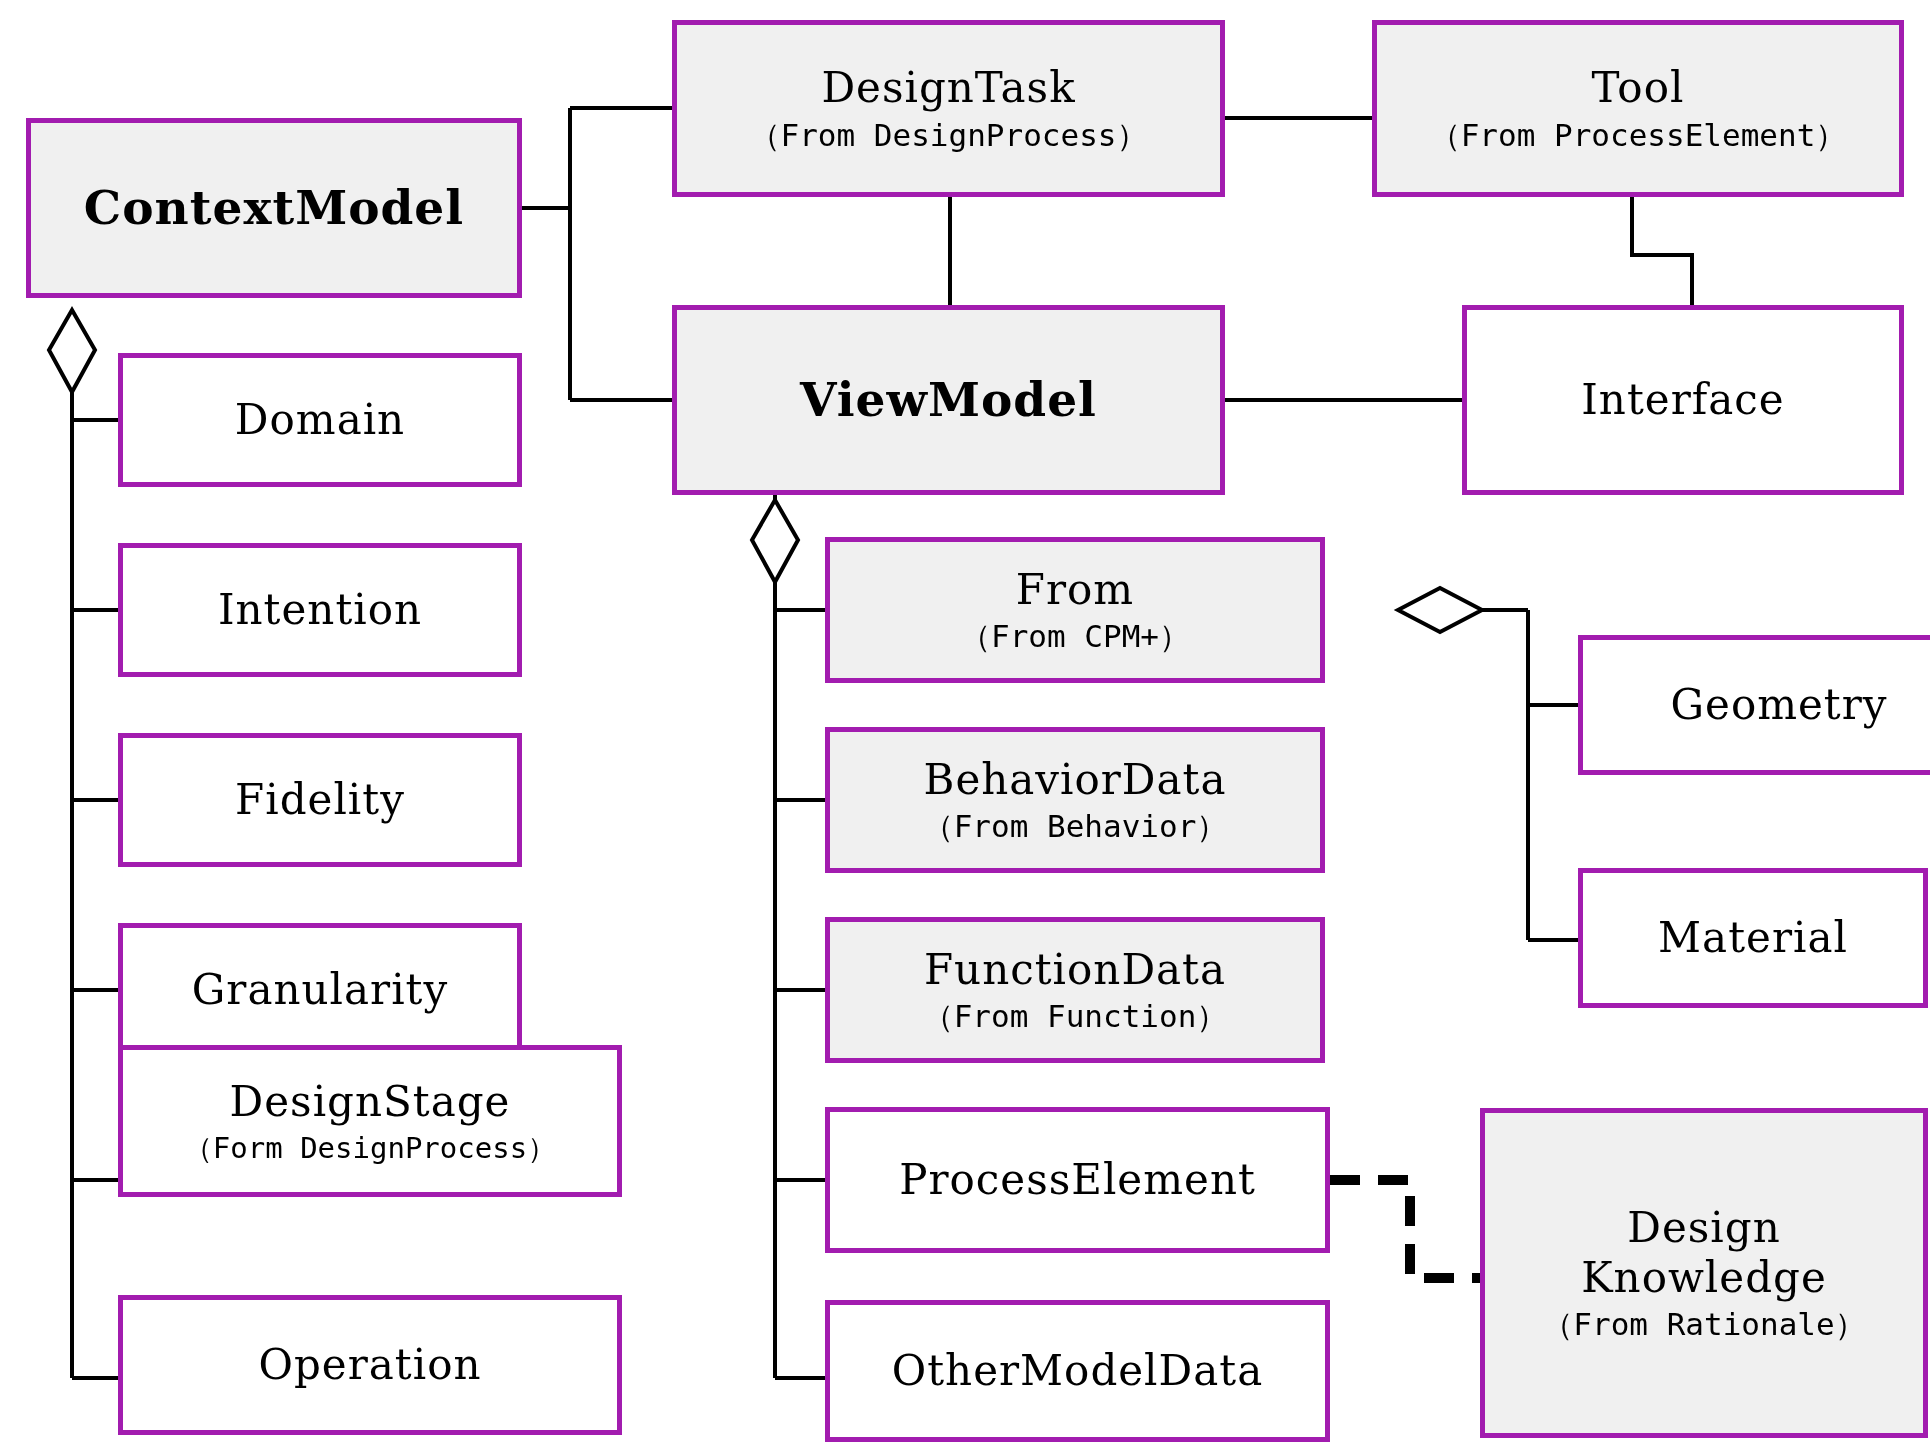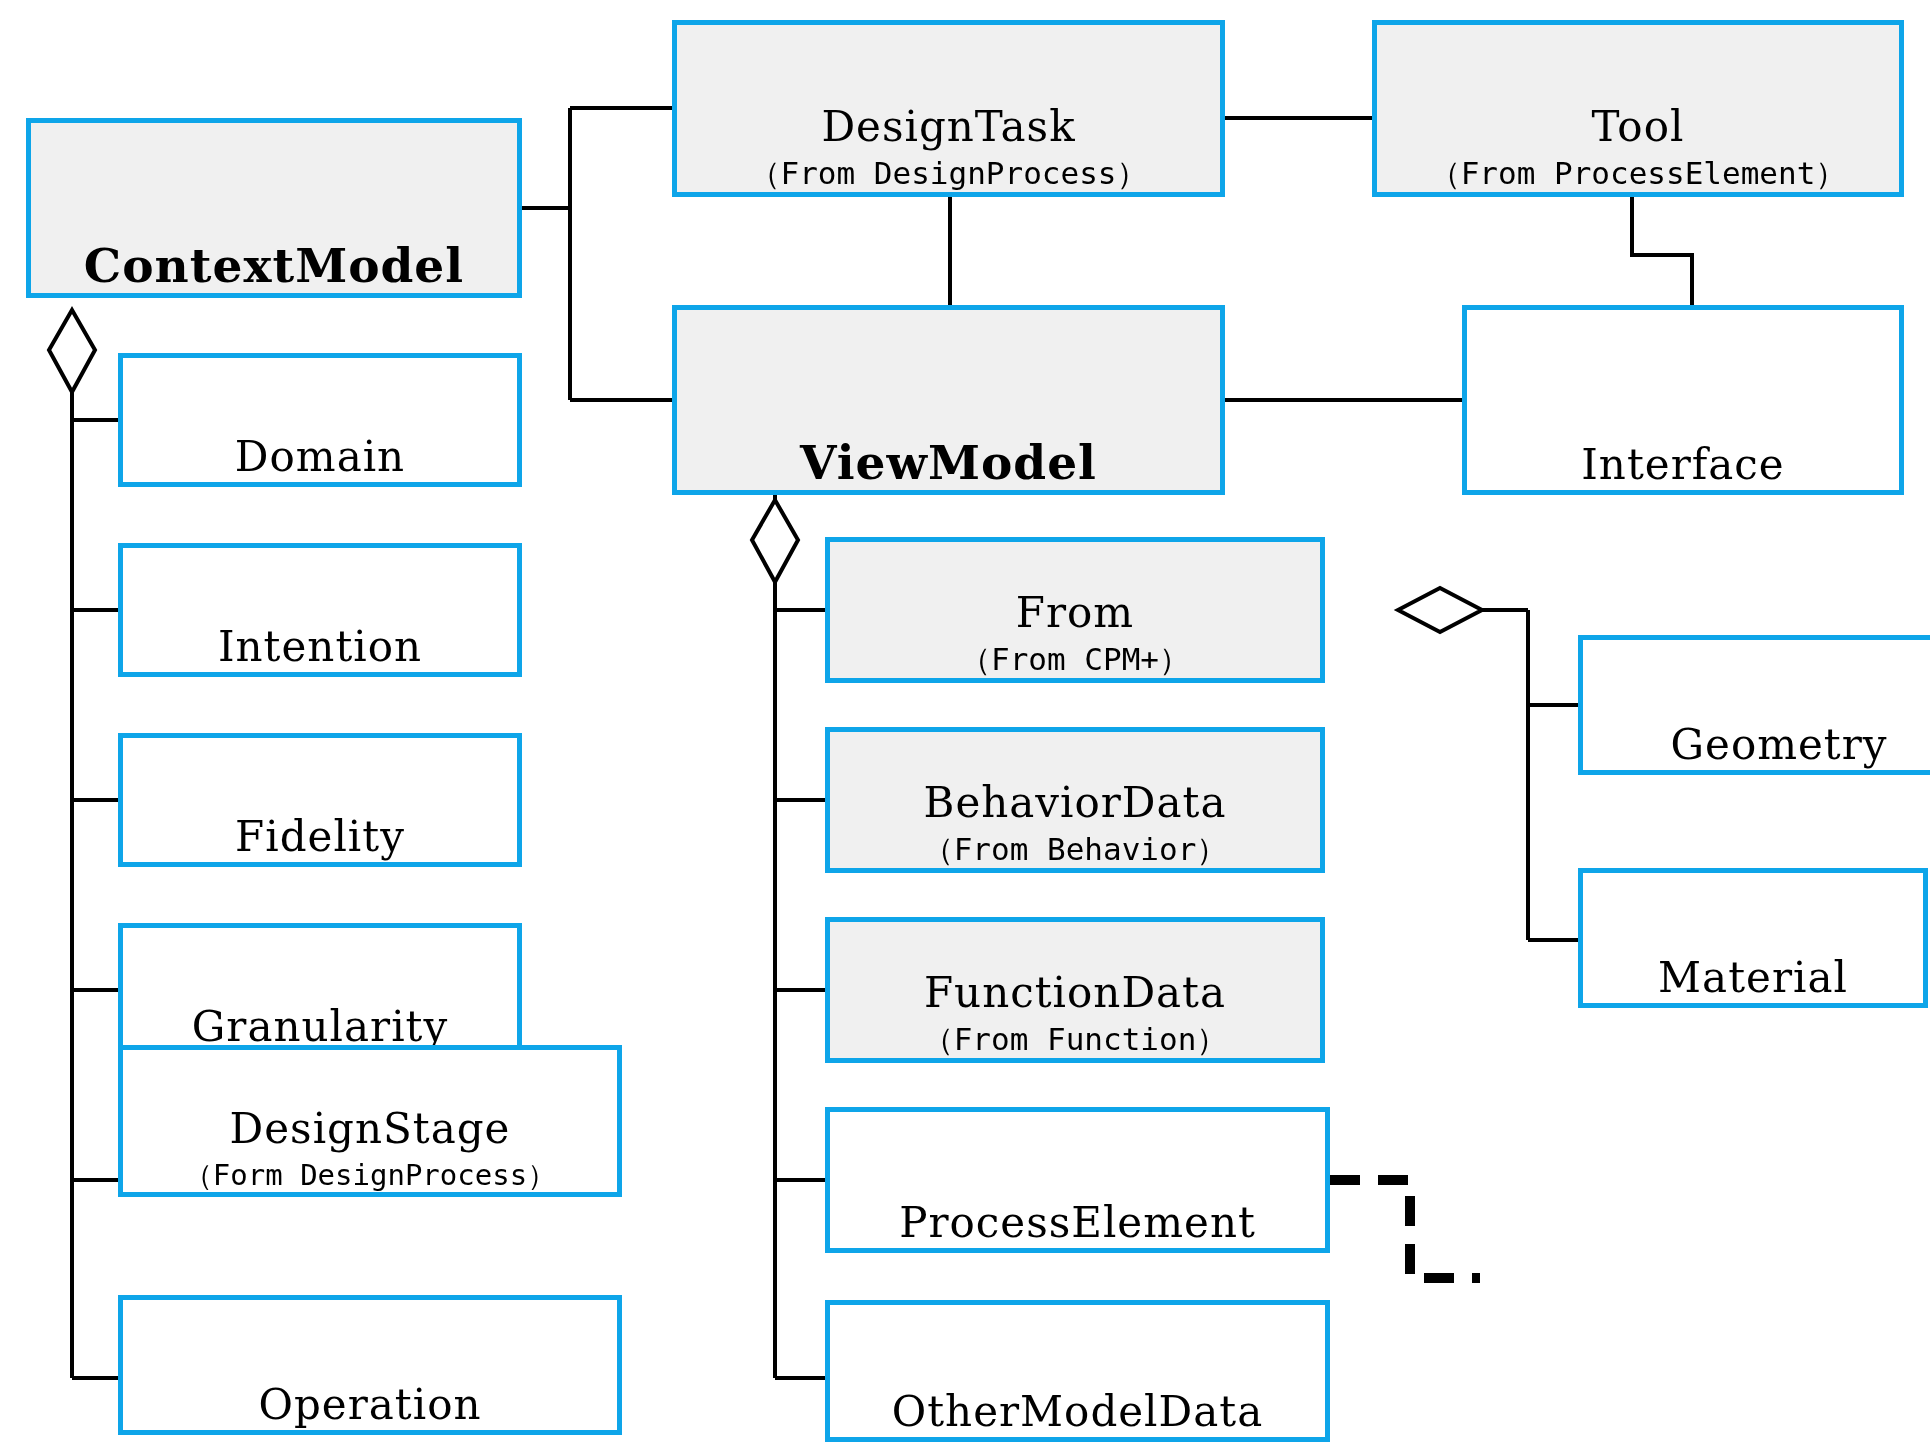--- a/index.html
+++ b/index.html
@@ -20,25 +20,25 @@
     position: absolute;
     left: 0; top: 0;
     width: 1930px;
     height: 1442px;
     z-index: 1;
   }
   
   .node {
     position: absolute;
     box-sizing: border-box;
-    border: 5px solid #0ea5e9;
+    border: 5px solid #a21caf;
     display: flex;
     flex-direction: column;
     align-items: center;
-    justify-content: flex-end;
+    justify-content: center;
     text-align: center;
     z-index: 3;
     background: #ffffff;
     line-height: 1.18;
   }
   .node.shaded { background: #f0f0f0; }
   .node.plain  { background: #ffffff; }
 
   .n-title {
     font-family: "DejaVu Serif", "Liberation Serif", serif;
@@ -180,14 +180,19 @@
   </div>
 
   <div class="node plain" style="left:1578px; top:635px; width:402px; height:140px;">
     <div class="n-title t-lg">Geometry</div>
   </div>
 
   <div class="node plain" style="left:1578px; top:868px; width:350px; height:140px;">
     <div class="n-title t-lg">Material</div>
   </div>
 
+  <div class="node shaded" style="left:1480px; top:1108px; width:448px; height:330px;">
+    <div class="n-title t-lg">Design</div>
+    <div class="n-title t-lg">Knowledge</div>
+    <div class="n-sub s-md">（From Rationale）</div>
+  </div>
 
 </div>
 
 </body></html>

